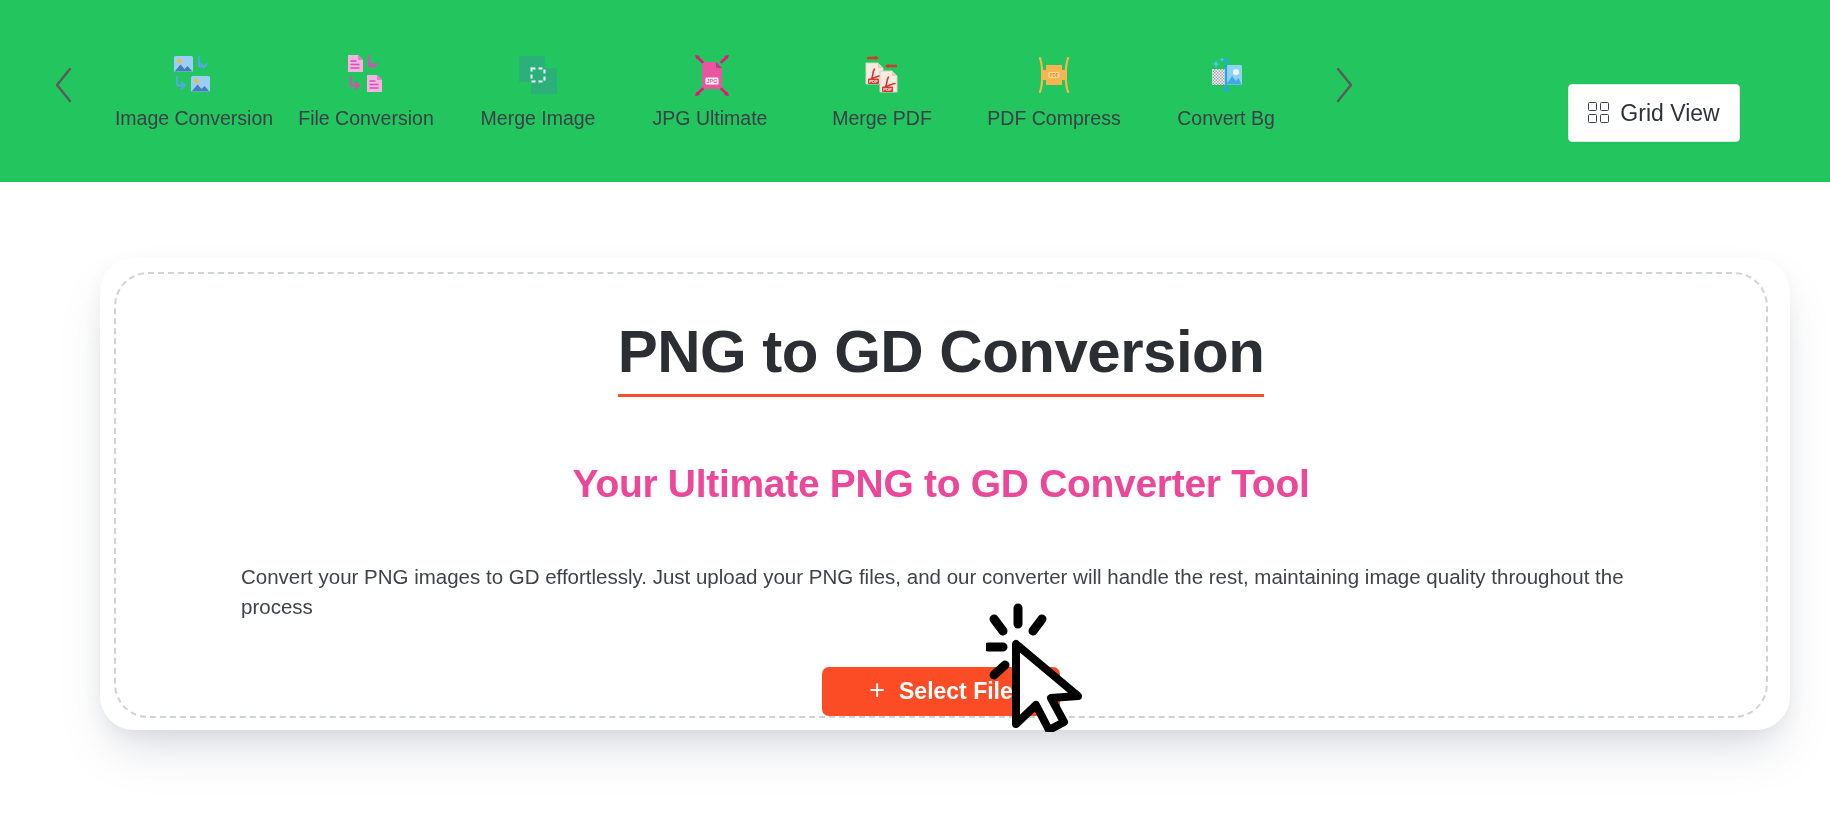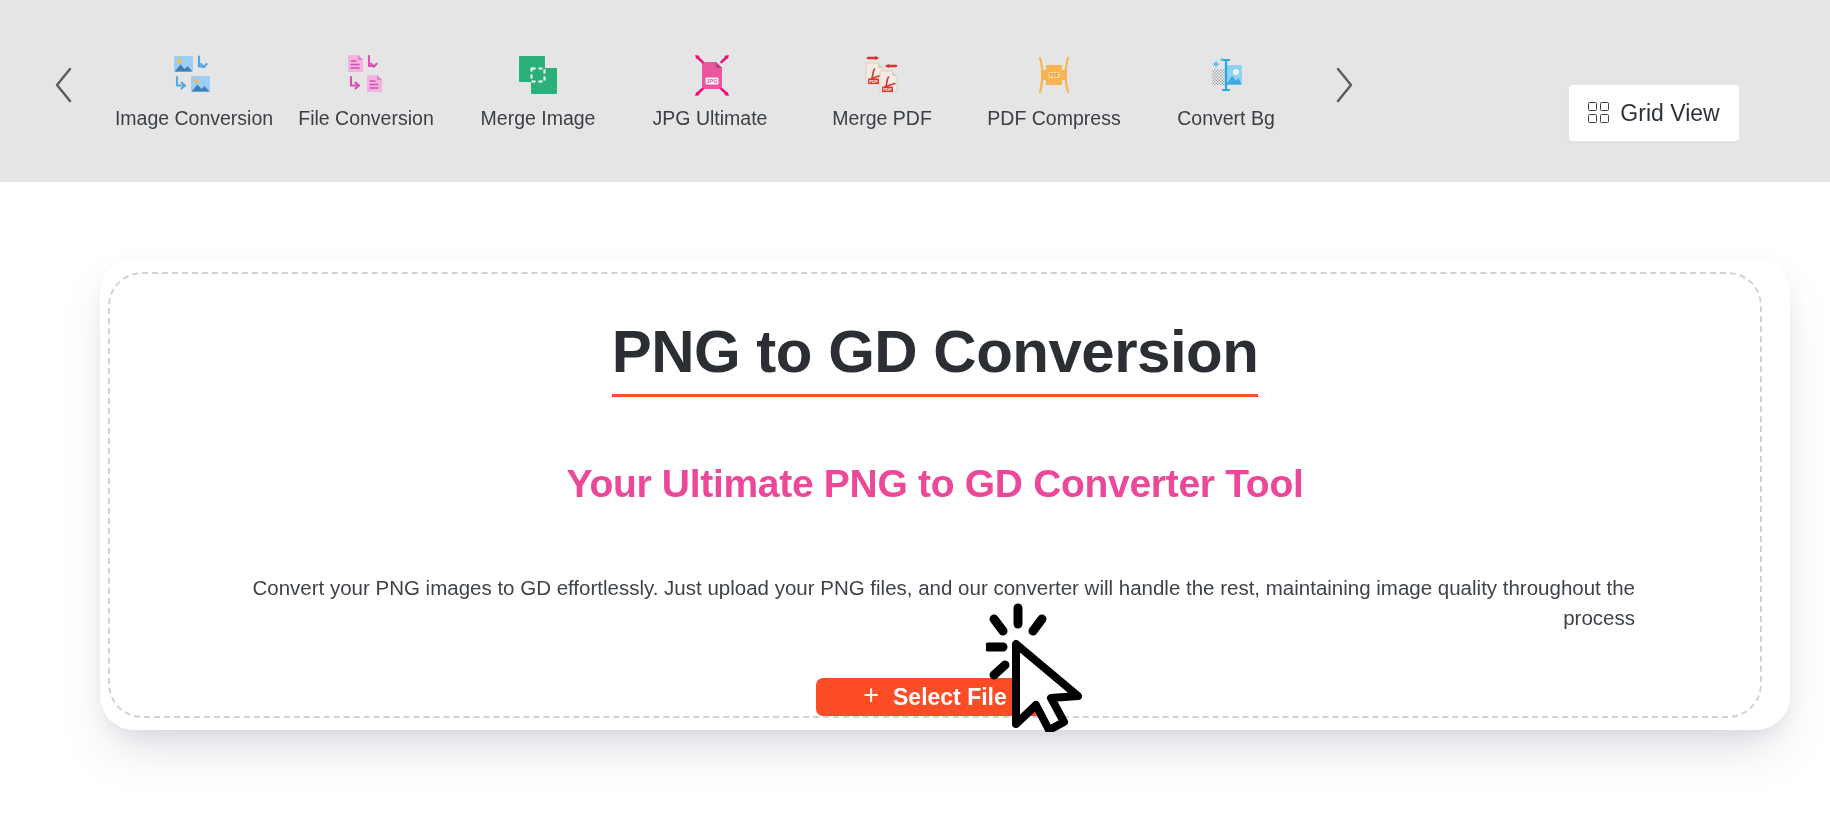--- a/index.html
+++ b/index.html
@@ -12,21 +12,21 @@
   }
 
   
   #tool-nav {
     position: absolute;
     left: 0; top: 0;
     width: 1830px;
     height: 182px;
     display: flex;
     align-items: center;
-    background: #e5e5e5;
+    background: #22c55e;
   }
 
   .nav-arrow {
     width: 44px; height: 44px;
     display: flex; align-items: center; justify-content: center;
     cursor: pointer;
     flex: 0 0 auto;
     color: #5a5a5a;
   }
   .nav-arrow svg { display: block; }
@@ -104,21 +104,21 @@
     left: 100px; top: 258px;
     width: 1690px; height: 472px;
     background: #ffffff;
     border-radius: 34px;
     box-shadow: 0 26px 48px -12px rgba(125,132,150,0.30),
                 0 6px 20px -6px rgba(125,132,150,0.16);
   }
 
   #dropzone {
     position: absolute;
-    left: 108px; top: 272px;
+    left: 114px; top: 272px;
     width: 1654px; height: 446px;
     border: 2px dashed #cfd2d6;
     border-radius: 34px;
     background: #ffffff;
     display: flex;
     flex-direction: column;
     align-items: center;
   }
 
   #page-title {
@@ -142,23 +142,23 @@
   #page-subtitle {
     margin-top: 26px;
     font-size: 39px;
     font-weight: 700;
     color: #ec4899;
     letter-spacing: -0.3px;
     line-height: 1.1;
   }
 
   #page-description {
-    margin-top: 35px;
+    margin-top: 24px;
     width: 1400px;
-    text-align: right;
+    text-align: left;
     font-size: 20.5px;
     color: #3e434a;
     line-height: 1.42;
     font-weight: 400;
   }
 
   #select-file-button {
     margin-top: 26px;
     width: 238px; height: 62px;
     background: #fb4c26;

